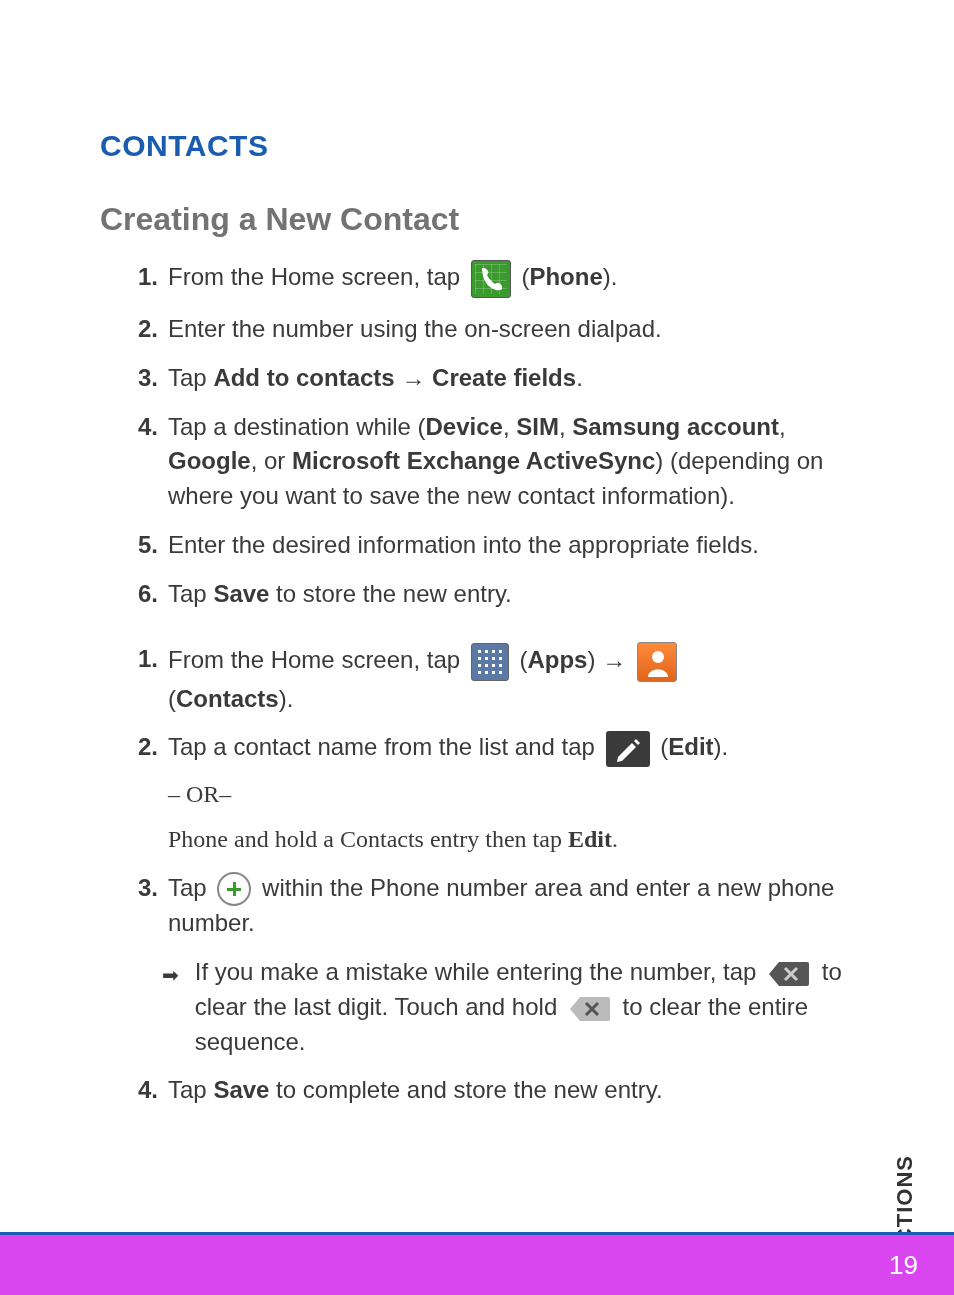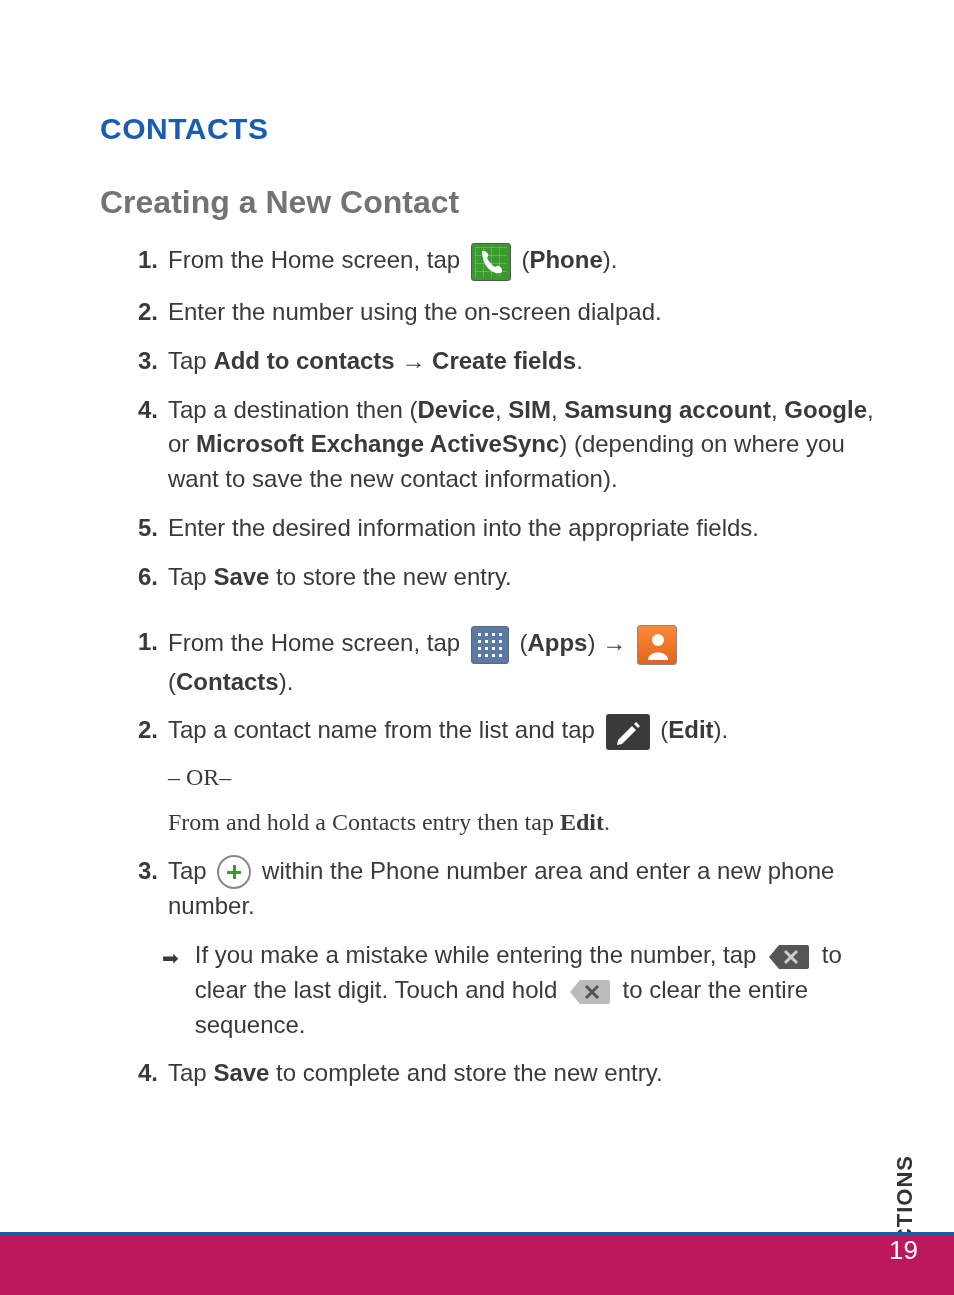--- a/index.html
+++ b/index.html
@@ -6,20 +6,21 @@
   body {
     width: 954px;
     height: 1295px;
     font-family: Arial, Helvetica, sans-serif;
     color: #3a3a3a;
     position: relative;
     background: #fff;
   }
   .page {
     padding: 112px 80px 0 100px;
+    margin-top: 17px;
   }
   .section-title {
     color: #1a5cb0;
     font-weight: bold;
     font-size: 30px;
     letter-spacing: 0.5px;
     margin-bottom: 38px;
     font-stretch: condensed;
   }
   .sub-title {
@@ -147,25 +148,25 @@
     font-size: 22px;
     letter-spacing: 1px;
     color: #333;
     font-stretch: condensed;
   }
   
   .footer {
     position: absolute;
     left: 0; right: 0; bottom: 0;
     height: 60px;
-    background: #be185d;
+    background: #d946ef;
     color: #fff;
     font-size: 26px;
     display: flex;
-    align-items: flex-start;
+    align-items: center;
     justify-content: flex-end;
     padding-right: 36px;
   }
   .footer-line {
     position:absolute;
     left:0; right:0;
     bottom:60px;
     height:3px;
     background:#1a5cb0;
   }
@@ -197,21 +198,21 @@
     </li>
     <li>
       <span class="num">3.</span>
       <span class="content">
         <span>Tap </span><span class="b">Add to contacts</span><span class="arrow"> → </span><span class="b">Create fields</span><span>.</span>
       </span>
     </li>
     <li>
       <span class="num">4.</span>
       <span class="content">
-        <span>Tap a destination then (</span><span class="b">Device</span><span>, </span><span class="b">SIM</span><span>, </span><span class="b">Samsung account</span><span>, </span><span class="b">Google</span><span>, or </span><span class="b">Microsoft Exchange ActiveSync</span><span>) (depending on where you want to save the new contact information).</span>
+        <span>Tap a destination while (</span><span class="b">Device</span><span>, </span><span class="b">SIM</span><span>, </span><span class="b">Samsung account</span><span>, </span><span class="b">Google</span><span>, or </span><span class="b">Microsoft Exchange ActiveSync</span><span>) (depending on where you want to save the new contact information).</span>
       </span>
     </li>
     <li>
       <span class="num">5.</span>
       <span class="content">Enter the desired information into the appropriate fields.</span>
     </li>
     <li>
       <span class="num">6.</span>
       <span class="content">
         <span>Tap </span><span class="b">Save</span><span> to store the new entry.</span>
@@ -244,21 +245,21 @@
         <span>Tap a contact name from the list and tap </span>
         <span class="icon icon-edit">
           <svg width="28" height="28" viewBox="0 0 28 28">
               <path d="M4 22 L18 8 L22 12 L8 26 L3 27 Z" fill="#fff"></path>
               <path d="M20 6 L22 4 L26 8 L24 10 Z" fill="#fff"></path>
             </svg>
         </span>
         <span> (</span><span class="b">Edit</span><span>).</span>
         <div class="sub">– OR–</div>
         <div class="sub">
-          <span>From and hold a Contacts entry then tap </span><span class="b">Edit</span><span>.</span>
+          <span>Phone and hold a Contacts entry then tap </span><span class="b">Edit</span><span>.</span>
         </div>
       </span>
     </li>
     <li>
       <span class="num">3.</span>
       <span class="content">
         <span>Tap </span>
         <span class="icon icon-plus"></span>
         <span> within the Phone number area and enter a new phone number.</span>
         <div class="bullet-row">

